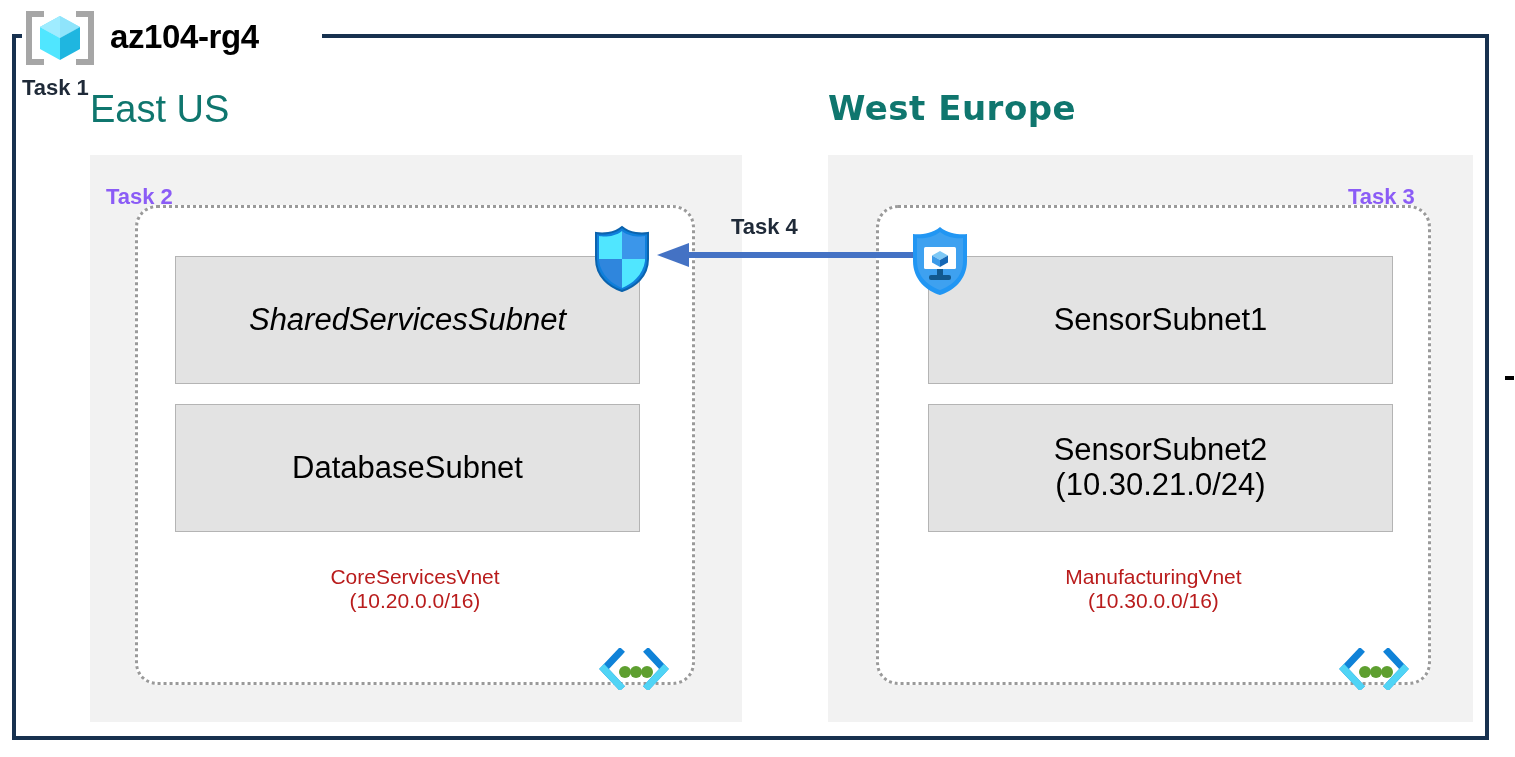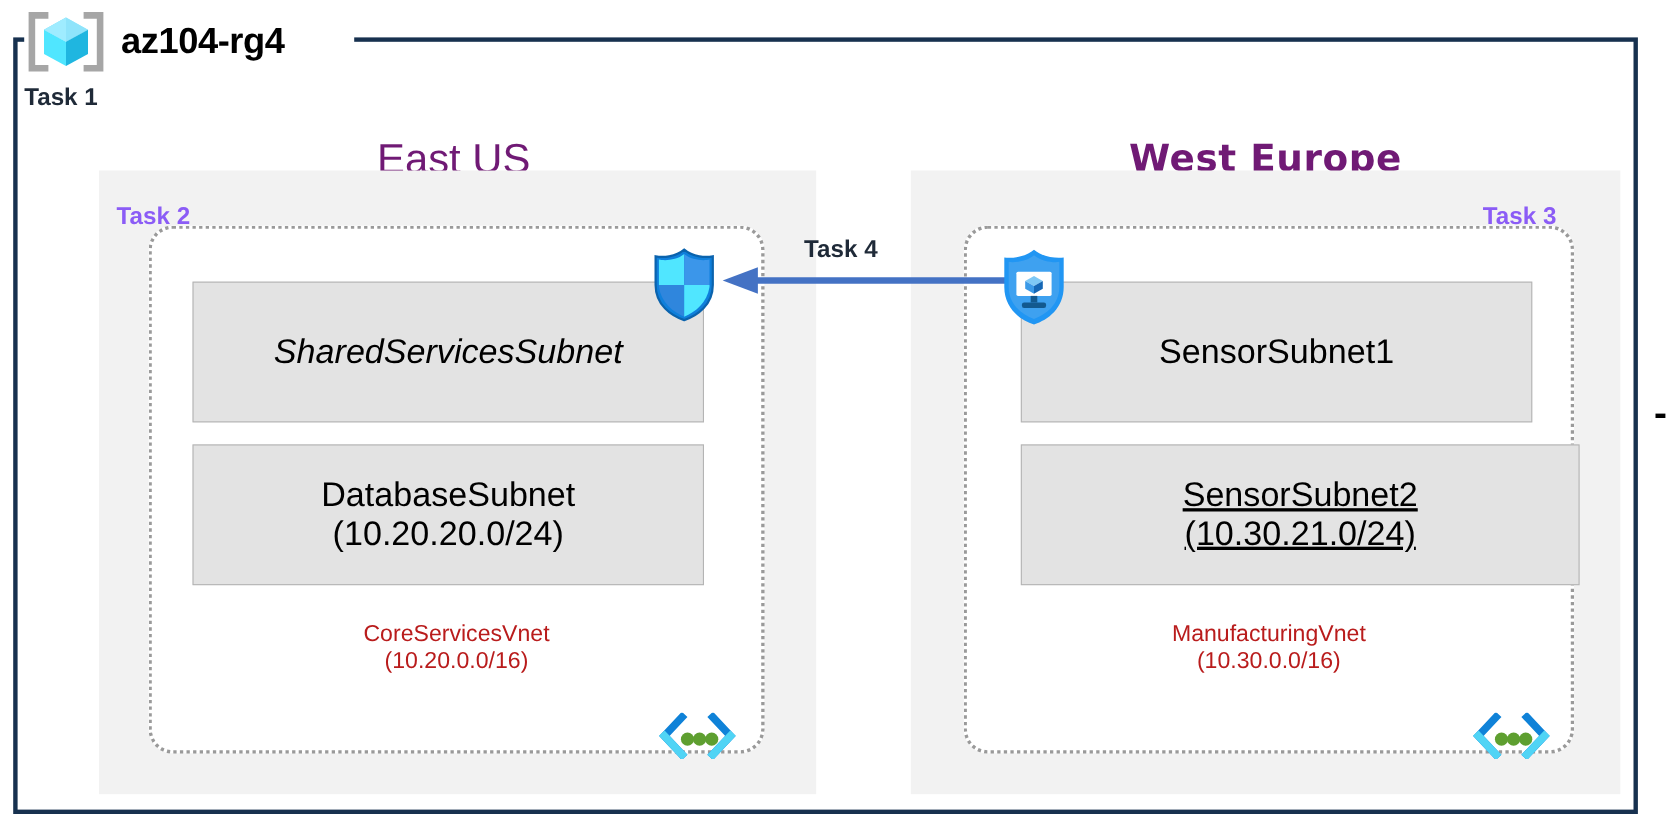--- a/index.html
+++ b/index.html
@@ -29,23 +29,21 @@
     font-size:33px;font-weight:bold;letter-spacing:-0.4px;
     color:#000;white-space:nowrap;
   }
   #task1-label{
     position:absolute;left:22px;top:75px;
     font-size:22px;font-weight:bold;color:#1f2a38;white-space:nowrap;
   }
 
   
   .region-title{
-    position:absolute;font-size:38px;color:#701a75;white-space:nowrap;
-    text-align:center;
-    margin-top:36px;
+    position:absolute;font-size:38px;color:#0f766e;white-space:nowrap;
   }
   #region-title-left{left:90px;top:88px;width:645px;font-weight:400;}
   #region-title-right{left:828px;top:88px;width:645px;font-weight:700;
     font-family:"DejaVu Sans", sans-serif;font-size:34px;letter-spacing:0.5px;}
 
   
   .region-panel{
     position:absolute;background:#f2f2f2;
   }
   #region-panel-left{left:90px;top:155px;width:652px;height:567px;}
@@ -78,21 +76,21 @@
     display:flex;flex-direction:column;
     align-items:center;justify-content:center;
     line-height:1.12;
   }
   .subnet-name{font-size:31px;color:#000;white-space:nowrap;}
   .subnet-cidr{font-size:31px;color:#000;white-space:nowrap;}
 
   #subnet-shared{left:175px;top:256px;width:465px;height:128px;font-style:italic;}
   #subnet-database{left:175px;top:404px;width:465px;height:128px;}
   #subnet-sensor1{left:928px;top:256px;width:465px;height:128px;}
-  #subnet-sensor2{left:928px;top:404px;width:508px;height:128px;text-decoration:underline;}
+  #subnet-sensor2{left:928px;top:404px;width:465px;height:128px;}
 
   
   .vnet-caption{
     position:absolute;text-align:center;line-height:1.12;
     font-size:21px;color:#b91c1c;white-space:nowrap;
   }
   #vnet-caption-left{left:135px;top:565px;width:560px;}
   #vnet-caption-right{left:876px;top:565px;width:555px;}
 
   
@@ -149,21 +147,20 @@
 <div id="task2-label" class="task-label">Task 2</div>
 
 <div id="vnet-box-left" class="vnet-box"></div>
 
 <div id="subnet-shared" class="subnet-box">
   <div class="subnet-name">SharedServicesSubnet</div>
 </div>
 
 <div id="subnet-database" class="subnet-box">
   <div class="subnet-name">DatabaseSubnet</div>
-  <div class="subnet-cidr">(10.20.20.0/24)</div>
 </div>
 
 <div id="vnet-caption-left" class="vnet-caption">
   <div>CoreServicesVnet</div>
   <div>(10.20.0.0/16)</div>
 </div>
 
 <div id="vnet-icon-left" class="vnet-corner-icon">
   <svg viewBox="0 0 72 42" width="72" height="42">
     <path d="M22 4 L6 21 L22 38" fill="none" stroke="#0f82d8" stroke-width="7" stroke-linecap="square"></path>

